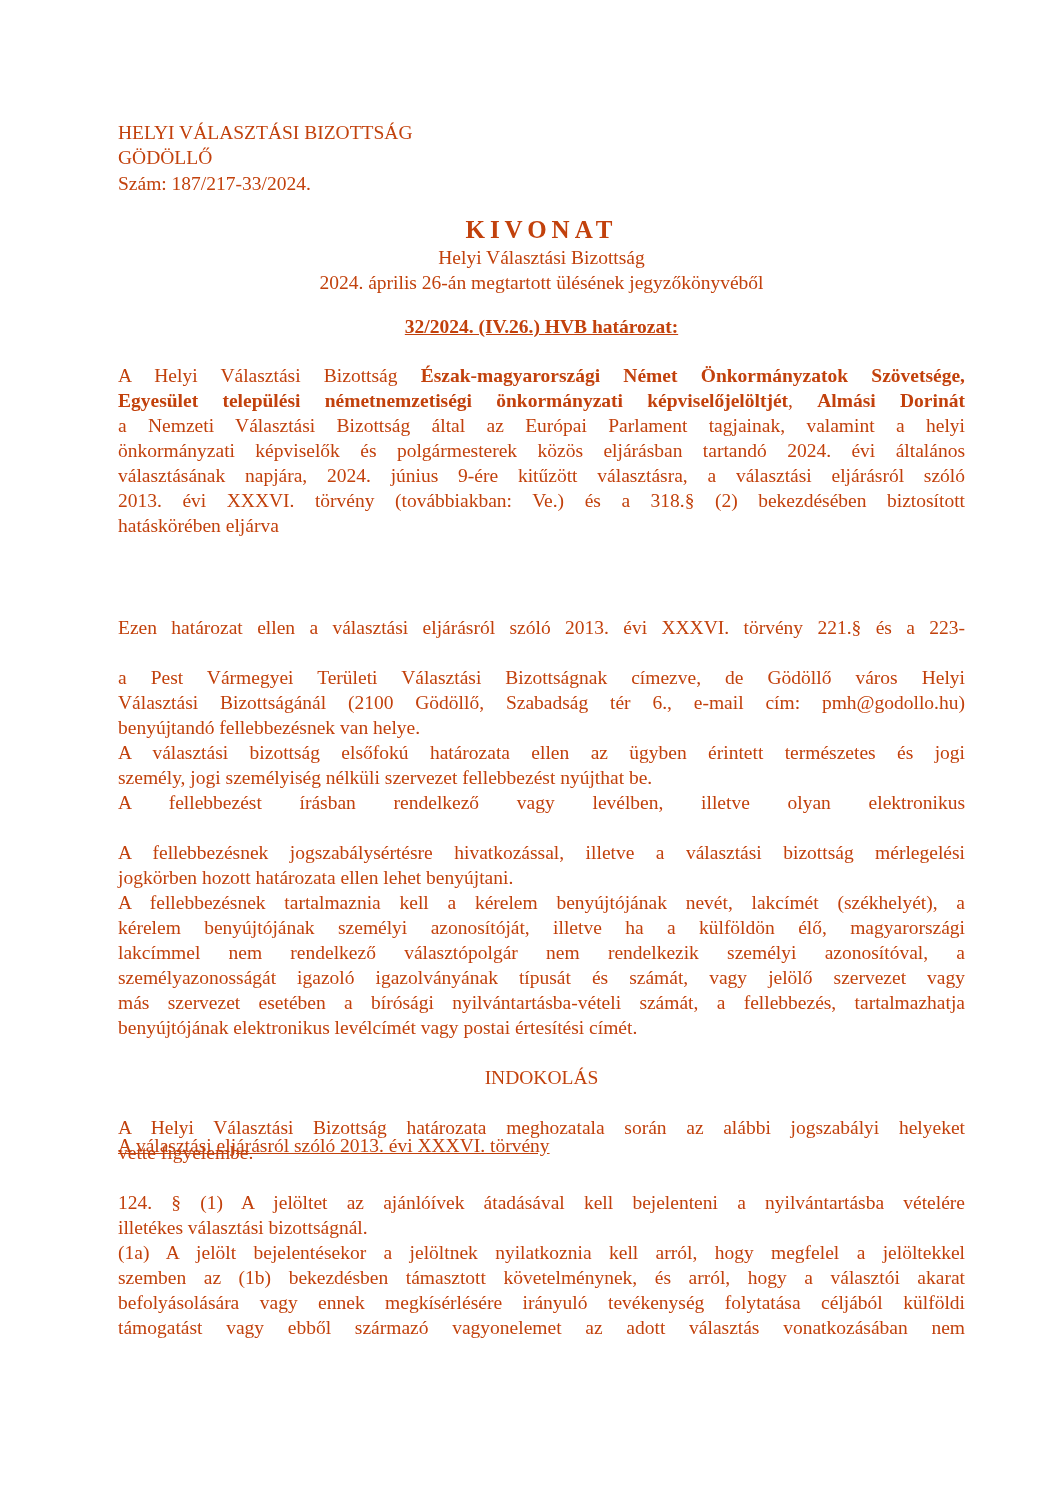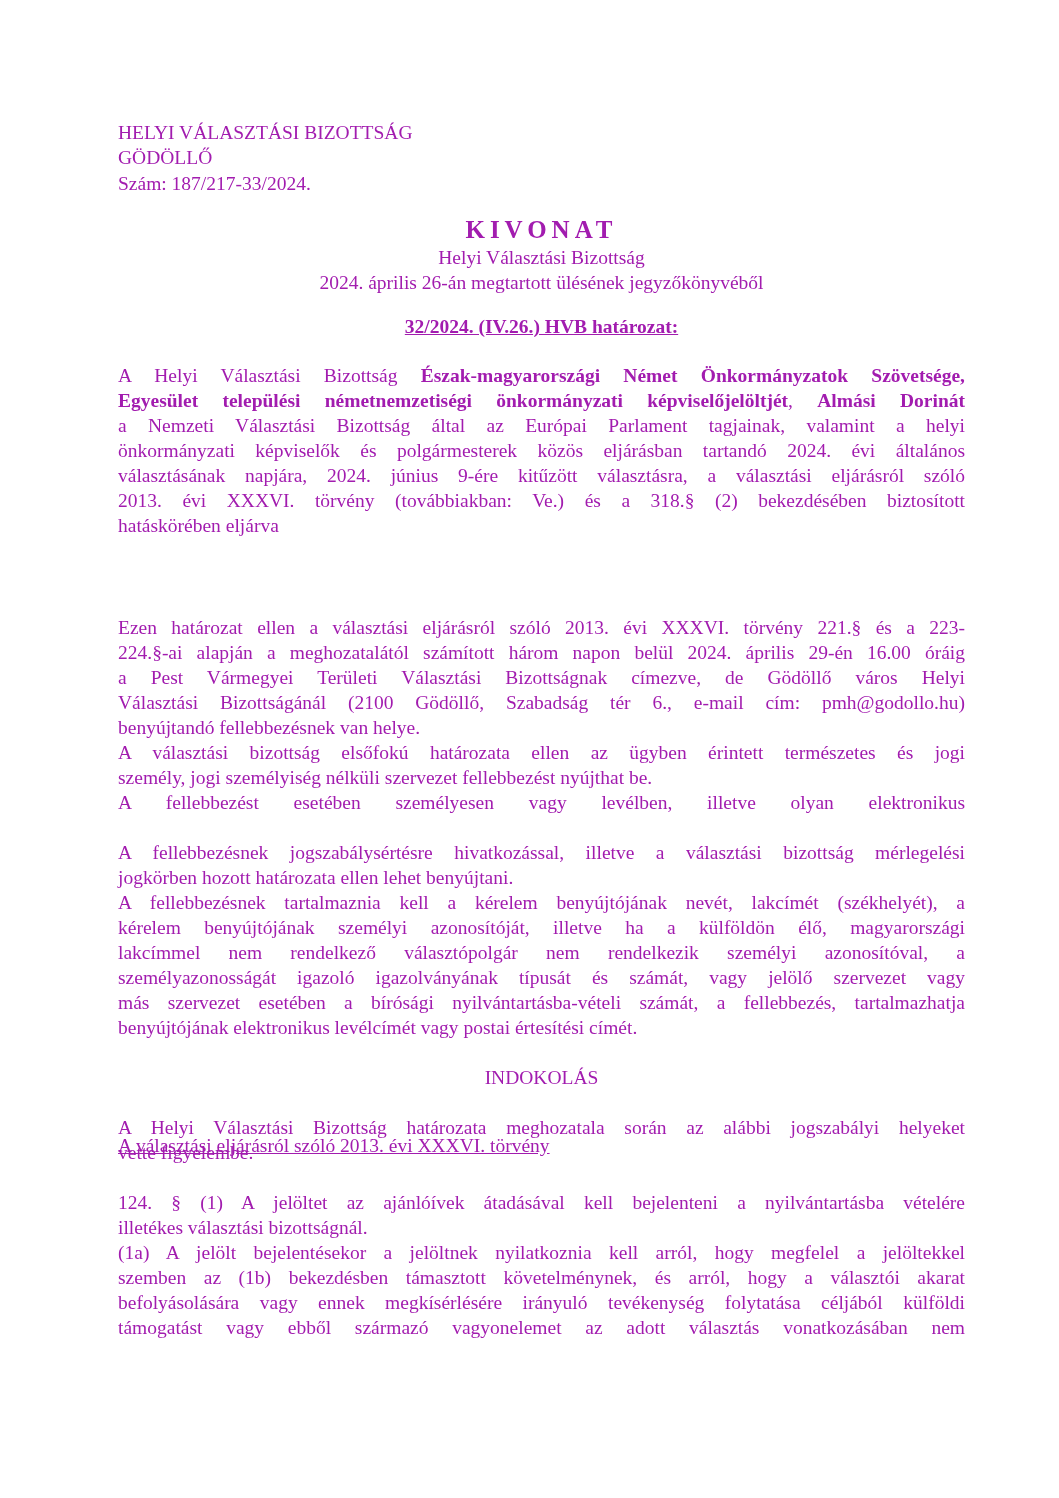--- a/index.html
+++ b/index.html
@@ -1,19 +1,19 @@
 <!DOCTYPE html>
 <html><head>
 <meta charset="utf-8">
 <style>
   html, body { margin: 0; padding: 0; background: #ffffff; }
   body { width: 1059px; height: 1498px; position: relative; overflow: hidden; }
   .page {
     position: absolute; left: 0; top: 0; width: 1059px; height: 1498px;
-    background: #ffffff; color: #a21caf;
+    background: #ffffff; color: #c2410c;
     font-family: "Liberation Serif", "DejaVu Serif", serif;
   }
   .line {
     position: absolute; left: 118px; width: 847px;
     font-size: 19.5px; line-height: 24px; white-space: nowrap;
   }
   .just { text-align: justify; text-align-last: justify; }
   .center { text-align: center; left: 118px; width: 847px; }
   .b { font-weight: bold; }
   .title {
@@ -43,27 +43,26 @@
     <span class="b">Egyesület települési németnemzetiségi önkormányzati képviselőjelöltjét</span><span>, </span><span class="b">Almási Dorinát</span>
   </div>
   <div class="line just" style="top:414px;">a Nemzeti Választási Bizottság által az Európai Parlament tagjainak, valamint a helyi</div>
   <div class="line just" style="top:439px;">önkormányzati képviselők és polgármesterek közös eljárásban tartandó 2024. évi általános</div>
   <div class="line just" style="top:464px;">választásának napjára, 2024. június 9-ére kitűzött választásra, a választási eljárásról szóló</div>
   <div class="line just" style="top:489px;">2013. évi XXXVI. törvény (továbbiakban: Ve.) és a 318.§ (2) bekezdésében biztosított</div>
   <div class="line" style="top:514px;">hatáskörében eljárva</div>
 
 
   <div class="line just" style="top:616px;">Ezen határozat ellen a választási eljárásról szóló 2013. évi XXXVI. törvény 221.§ és a 223-</div>
-  <div class="line just" style="top:641px;">224.§-ai alapján a meghozatalától számított három napon belül 2024. április 29-én 16.00 óráig</div>
   <div class="line just" style="top:666px;">a Pest Vármegyei Területi Választási Bizottságnak címezve, de Gödöllő város Helyi</div>
   <div class="line just" style="top:691px;">Választási Bizottságánál (2100 Gödöllő, Szabadság tér 6., e-mail cím: pmh@godollo.hu)</div>
   <div class="line" style="top:716px;">benyújtandó fellebbezésnek van helye.</div>
   <div class="line just" style="top:741px;">A választási bizottság elsőfokú határozata ellen az ügyben érintett természetes és jogi</div>
   <div class="line" style="top:766px;">személy, jogi személyiség nélküli szervezet fellebbezést nyújthat be.</div>
-  <div class="line just" style="top:791px;">A fellebbezést esetében személyesen vagy levélben, illetve olyan elektronikus</div>
+  <div class="line just" style="top:791px;">A fellebbezést írásban rendelkező vagy levélben, illetve olyan elektronikus</div>
   <div class="line just" style="top:841px;">A fellebbezésnek jogszabálysértésre hivatkozással, illetve a választási bizottság mérlegelési</div>
   <div class="line" style="top:866px;">jogkörben hozott határozata ellen lehet benyújtani.</div>
   <div class="line just" style="top:891px;">A fellebbezésnek tartalmaznia kell a kérelem benyújtójának nevét, lakcímét (székhelyét), a</div>
   <div class="line just" style="top:916px;">kérelem benyújtójának személyi azonosítóját, illetve ha a külföldön élő, magyarországi</div>
   <div class="line just" style="top:966px;">személyazonosságát igazoló igazolványának típusát és számát, vagy jelölő szervezet vagy</div>
   <div class="line just" style="top:941px;">lakcímmel nem rendelkező választópolgár nem rendelkezik személyi azonosítóval, a</div>
   <div class="line just" style="top:991px;">más szervezet esetében a bírósági nyilvántartásba-vételi számát, a fellebbezés, tartalmazhatja</div>
   <div class="line" style="top:1016px;">benyújtójának elektronikus levélcímét vagy postai értesítési címét.</div>
 
   <div class="line center" style="top:1066px;">INDOKOLÁS</div>

